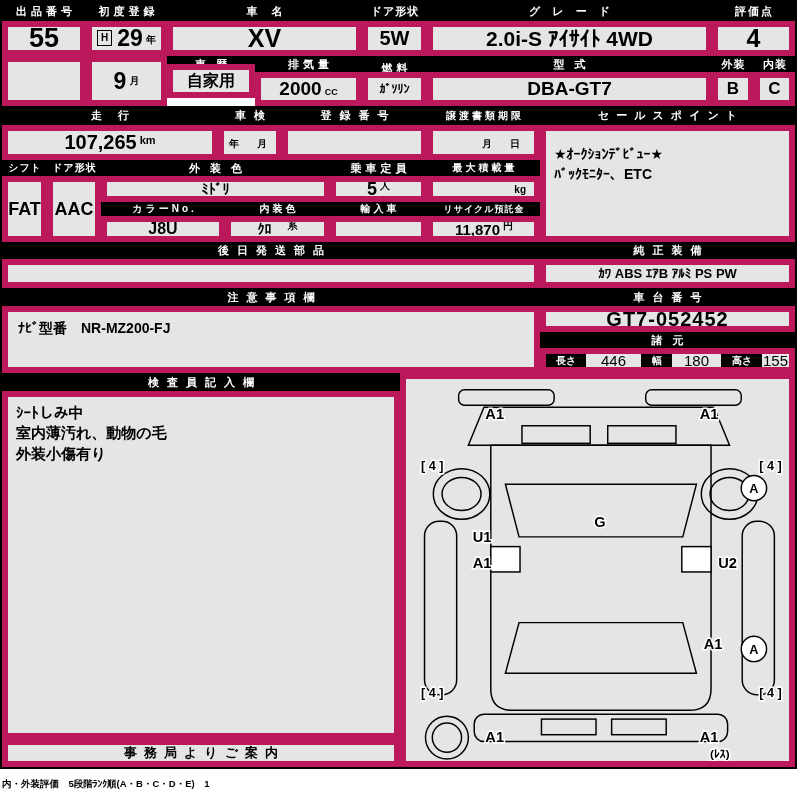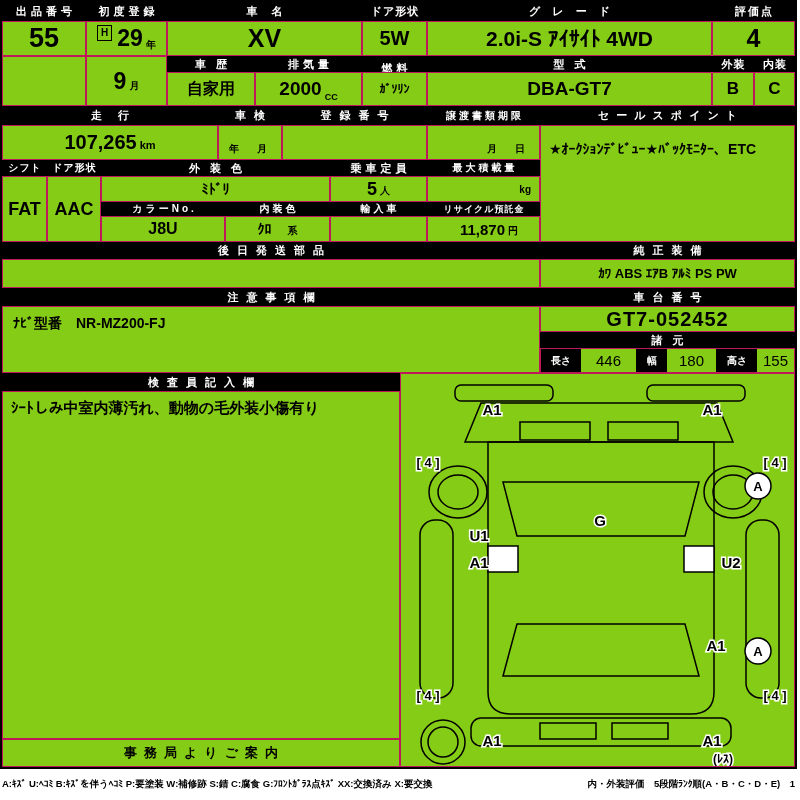--- a/index.html
+++ b/index.html
@@ -1,25 +1,25 @@
 <!DOCTYPE html>
 <html><head>
 <meta charset="utf-8">
 <style>
   *{margin:0;padding:0;box-sizing:border-box}
   html,body{width:800px;height:800px;background:#fff;overflow:hidden}
   body{font-family:"Liberation Sans","DejaVu Sans",sans-serif;color:#000;position:relative}
   .frame{position:absolute;border:2px solid #000;background:transparent;pointer-events:none}
   .hdr{position:absolute;background:#000;color:#fff;display:flex;align-items:center;justify-content:center;
        font-size:11px;font-weight:bold;letter-spacing:4px;text-indent:4px;white-space:nowrap;overflow:hidden}
-  .cell{position:absolute;border:1px solid #be185d;background:#84cc16;display:flex;align-items:center;justify-content:center;
+  .cell{position:absolute;border:6px solid #be185d;background:#e5e5e5;display:flex;align-items:center;justify-content:center;
         overflow:hidden;white-space:nowrap;font-weight:bold}
   .unit{font-size:10px;font-weight:bold;align-self:flex-end;margin-bottom:3px;margin-left:3px}
   .era{border:1px solid #000;font-size:10px;line-height:1;padding:2px 3px;margin-right:5px;align-self:flex-start;margin-top:3px;font-weight:bold}
-  .colstart{align-items:flex-start;justify-content:flex-start;flex-direction:row}
+  .colstart{align-items:flex-start;justify-content:flex-start;flex-direction:column}
   .chip{background:#000;color:#fff;font-size:10px;font-weight:bold;display:flex;align-items:center;justify-content:center;height:100%}
   .dimnum{display:flex;align-items:center;justify-content:center;font-size:15px;font-weight:normal;height:100%;border-right:1px solid #000}
   .legend{position:absolute;display:flex;justify-content:space-between;align-items:center;font-size:9.5px;font-weight:bold;white-space:nowrap}
   svg text{font-family:"Liberation Sans","DejaVu Sans",sans-serif}
 </style>
 </head>
 <body>
 
 <div class="frame" style="left:0;top:0;width:797px;height:769px"></div>
 
@@ -42,21 +42,21 @@
   <span style="font-size:23px">9</span>
   <span class="unit" style="margin-bottom:12px">月</span>
 </div>
 
 <div class="cell" style="left:167px;top:21px;width:195px;height:35px;font-size:25px">XV</div>
 <div class="cell" style="left:362px;top:21px;width:65px;height:35px;font-size:20px">5W</div>
 <div class="cell" style="left:427px;top:21px;width:285px;height:35px;font-size:21px">2.0i-S ｱｲｻｲﾄ 4WD</div>
 <div class="cell" style="left:712px;top:21px;width:83px;height:35px;font-size:25px">4</div>
 
 <div class="hdr" style="left:167px;top:56px;width:88px;height:16px;letter-spacing:10px;text-indent:10px">車歴</div>
-<div class="cell" style="left:167px;top:72px;width:88px;height:34px;font-size:16px">自家用</div>
+<div class="cell" style="left:167px;top:64px;width:88px;height:34px;font-size:16px">自家用</div>
 <div class="hdr" style="left:255px;top:56px;width:107px;height:16px">排気量</div>
 <div class="cell" style="left:255px;top:72px;width:107px;height:34px">
   <span style="font-size:19px">2000</span>
   <span class="unit" style="font-size:9px">CC</span>
 </div>
 <div class="hdr" style="left:362px;top:56px;width:65px;height:24px;letter-spacing:4px">燃料</div>
 <div class="cell" style="left:362px;top:72px;width:65px;height:34px;font-size:12px">ｶﾞｿﾘﾝ</div>
 <div class="hdr" style="left:427px;top:56px;width:285px;height:16px;letter-spacing:10px;text-indent:10px">型式</div>
 <div class="cell" style="left:427px;top:72px;width:285px;height:34px;font-size:19px">DBA-GT7</div>
 <div class="hdr" style="left:712px;top:56px;width:42px;height:16px;letter-spacing:1px;text-indent:1px">外装</div>
@@ -178,15 +178,14 @@
       <text x="27" y="326" font-size="13">[ 4 ]</text>
       <text x="374" y="326" font-size="13">[ 4 ]</text>
       <text x="91" y="372">A1</text>
       <text x="311" y="372">A1</text>
       <text x="322" y="389" font-size="12">(ﾚｽ)</text>
     </g>
   </svg>
 </div>
 
 <div class="legend" style="left:2px;top:772px;width:793px;height:24px">
-  <span>A:ｷｽﾞ U:ﾍｺﾐ B:ｷｽﾞを伴うﾍｺﾐ P:要塗装 W:補修跡 S:錆 C:腐食 G:ﾌﾛﾝﾄｶﾞﾗｽ点ｷｽﾞ XX:交換済み X:要交換</span>
   <span>内・外装評価　5段階ﾗﾝｸ順(A・B・C・D・E)　1</span>
 </div>
 
 </body></html>

